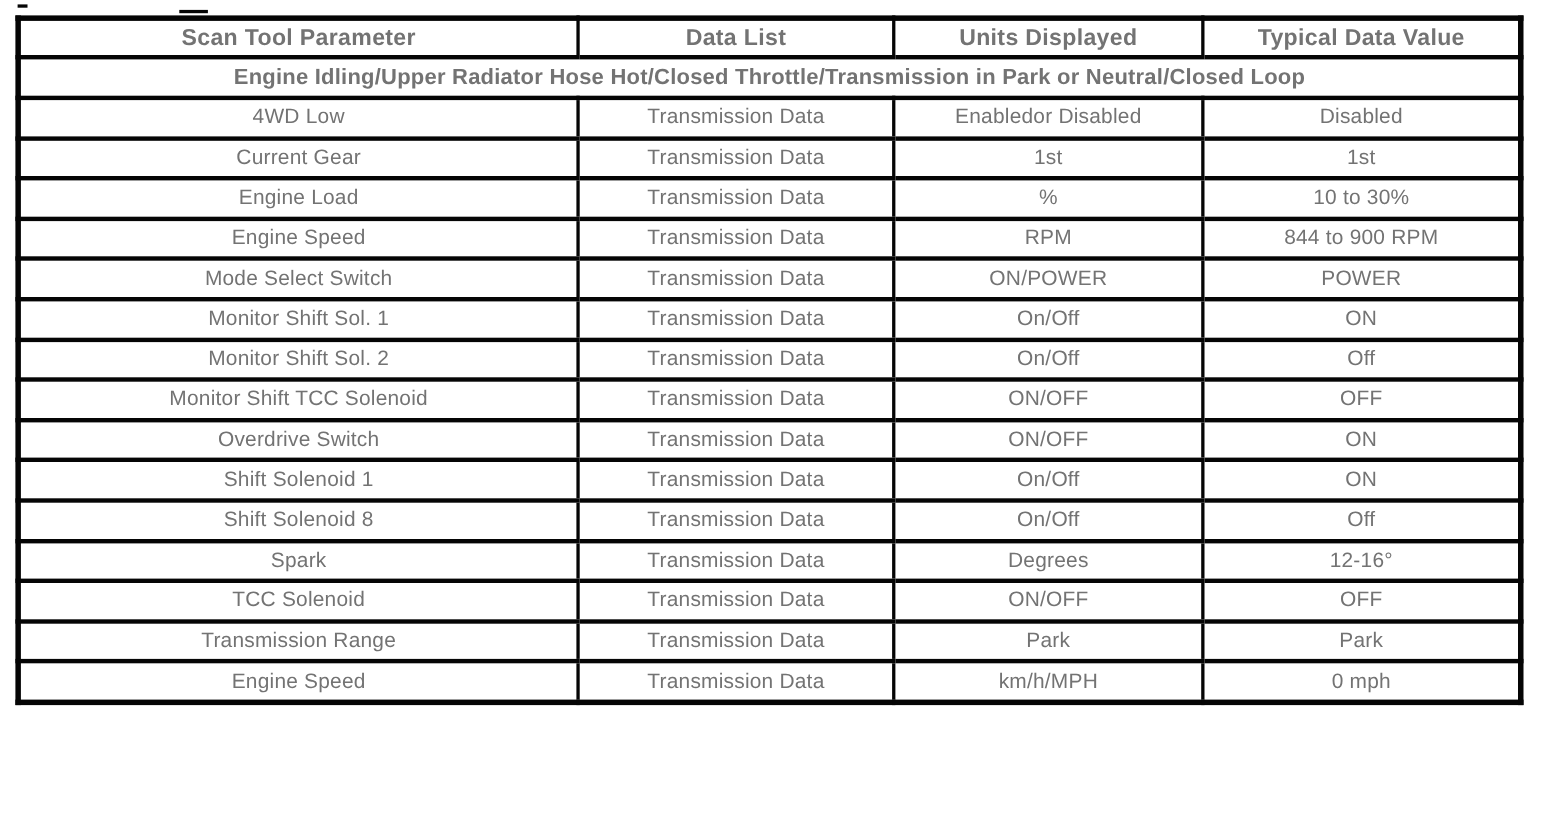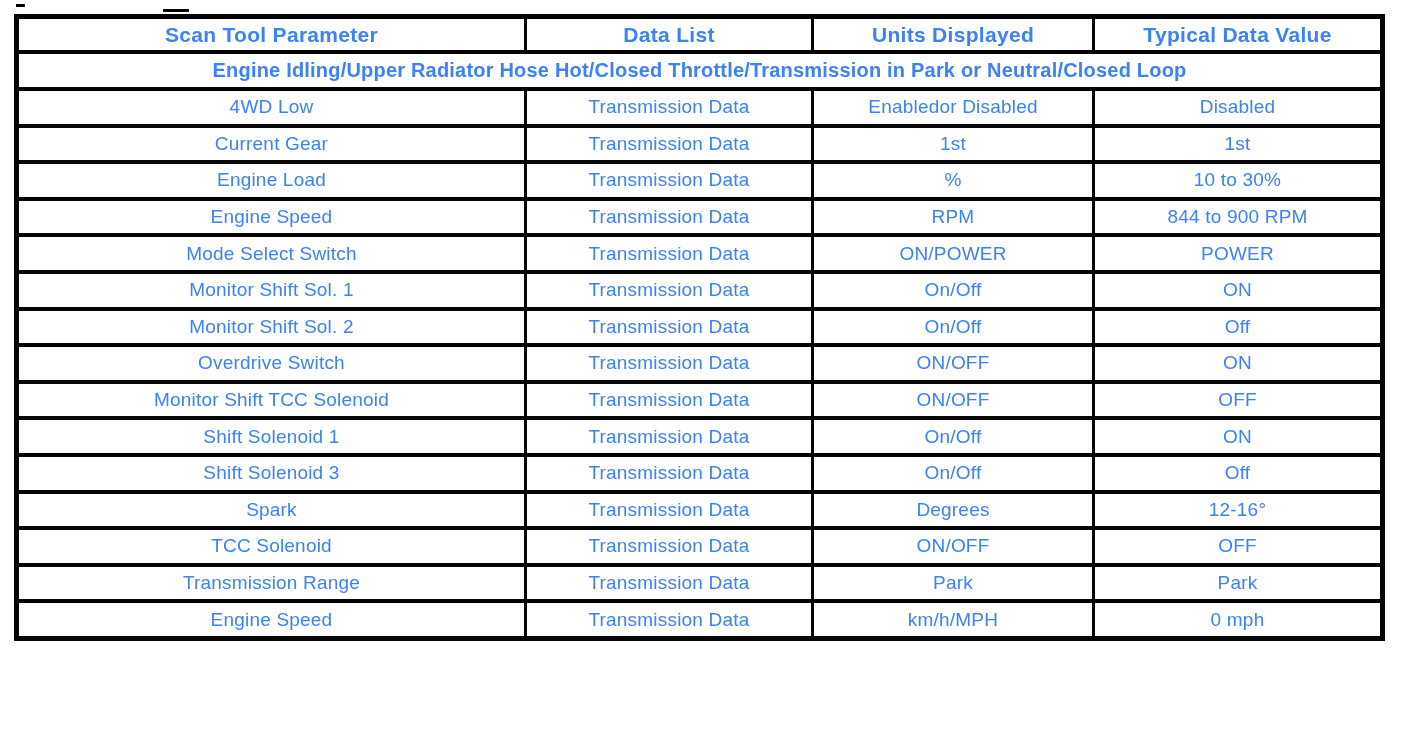--- a/index.html
+++ b/index.html
@@ -7,21 +7,21 @@
     padding: 0;
     background: #ffffff;
   }
   .sheet {
     position: relative;
     width: 1408px;
     height: 756px;
     background: #ffffff;
     overflow: hidden;
     font-family: "Liberation Sans", sans-serif;
-    color: #3b82f6;
+    color: #737373;
   }
   table.scan-table {
     position: absolute;
     left: 14px;
     top: 14px;
     width: 1366px;
     border-collapse: collapse;
     table-layout: fixed;
     background: #ffffff;
   }
@@ -132,39 +132,39 @@
           <td>On/Off</td>
           <td>ON</td>
         </tr>
         <tr class="data-row">
           <td>Monitor Shift Sol. 2</td>
           <td>Transmission Data</td>
           <td>On/Off</td>
           <td>Off</td>
         </tr>
         <tr class="data-row">
+          <td>Monitor Shift TCC Solenoid</td>
+          <td>Transmission Data</td>
+          <td>ON/OFF</td>
+          <td>OFF</td>
+        </tr>
+        <tr class="data-row">
           <td>Overdrive Switch</td>
           <td>Transmission Data</td>
           <td>ON/OFF</td>
           <td>ON</td>
-        </tr>
-        <tr class="data-row">
-          <td>Monitor Shift TCC Solenoid</td>
-          <td>Transmission Data</td>
-          <td>ON/OFF</td>
-          <td>OFF</td>
         </tr>
         <tr class="data-row">
           <td>Shift Solenoid 1</td>
           <td>Transmission Data</td>
           <td>On/Off</td>
           <td>ON</td>
         </tr>
         <tr class="data-row">
-          <td>Shift Solenoid 3</td>
+          <td>Shift Solenoid 8</td>
           <td>Transmission Data</td>
           <td>On/Off</td>
           <td>Off</td>
         </tr>
         <tr class="data-row">
           <td>Spark</td>
           <td>Transmission Data</td>
           <td>Degrees</td>
           <td>12-16°</td>
         </tr>

